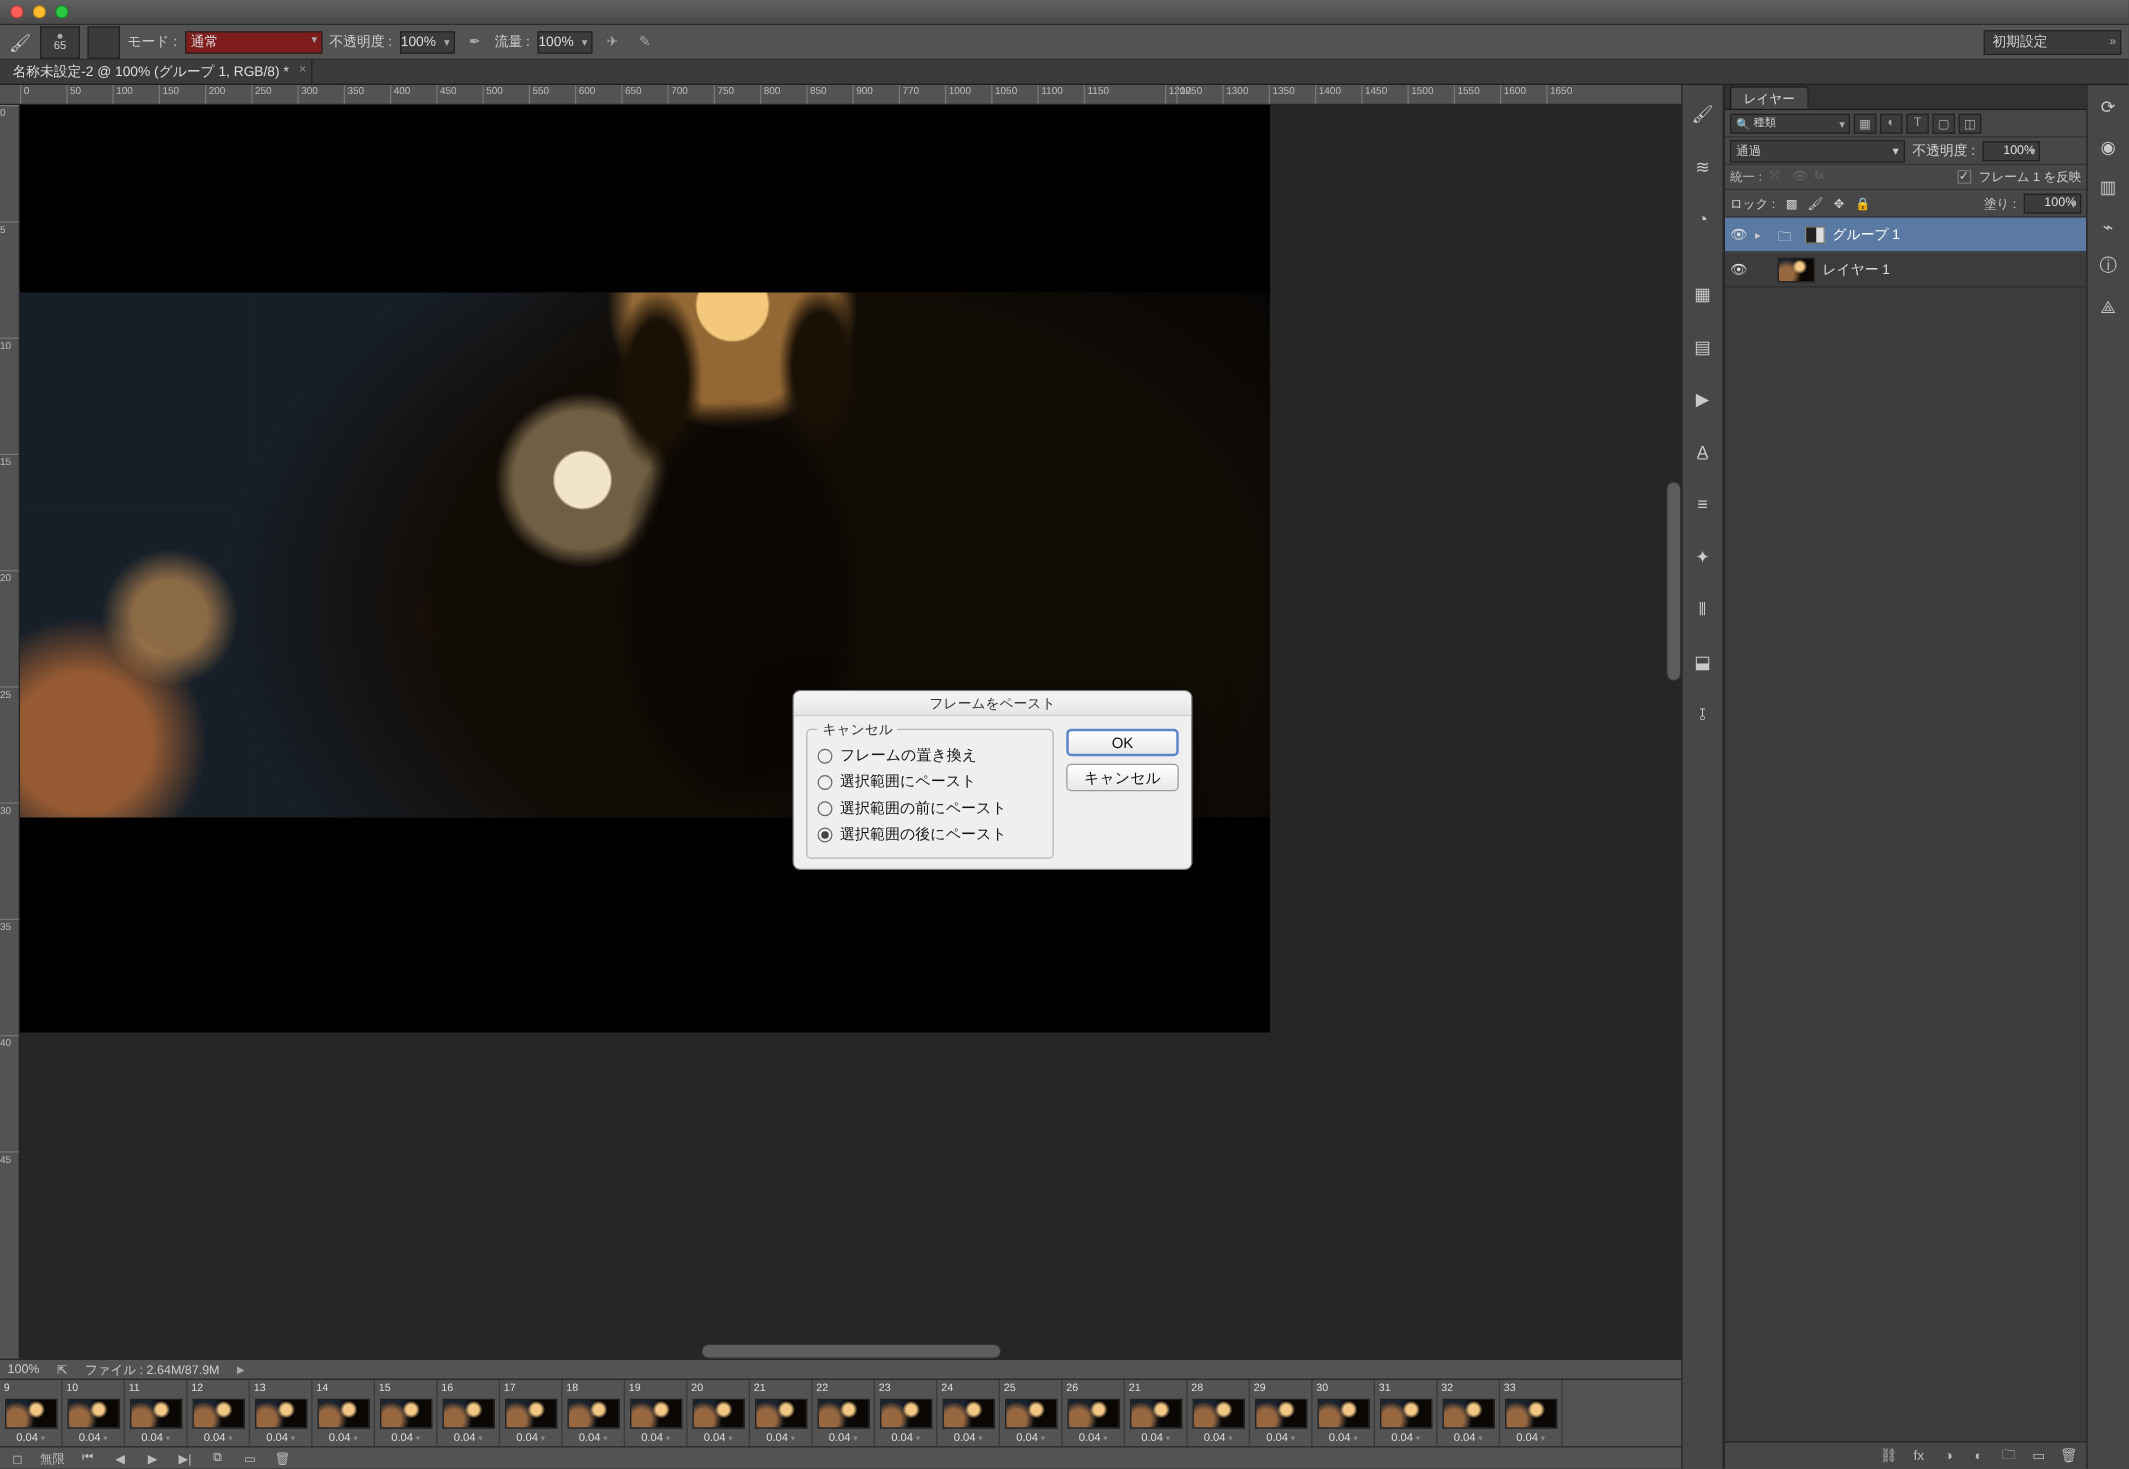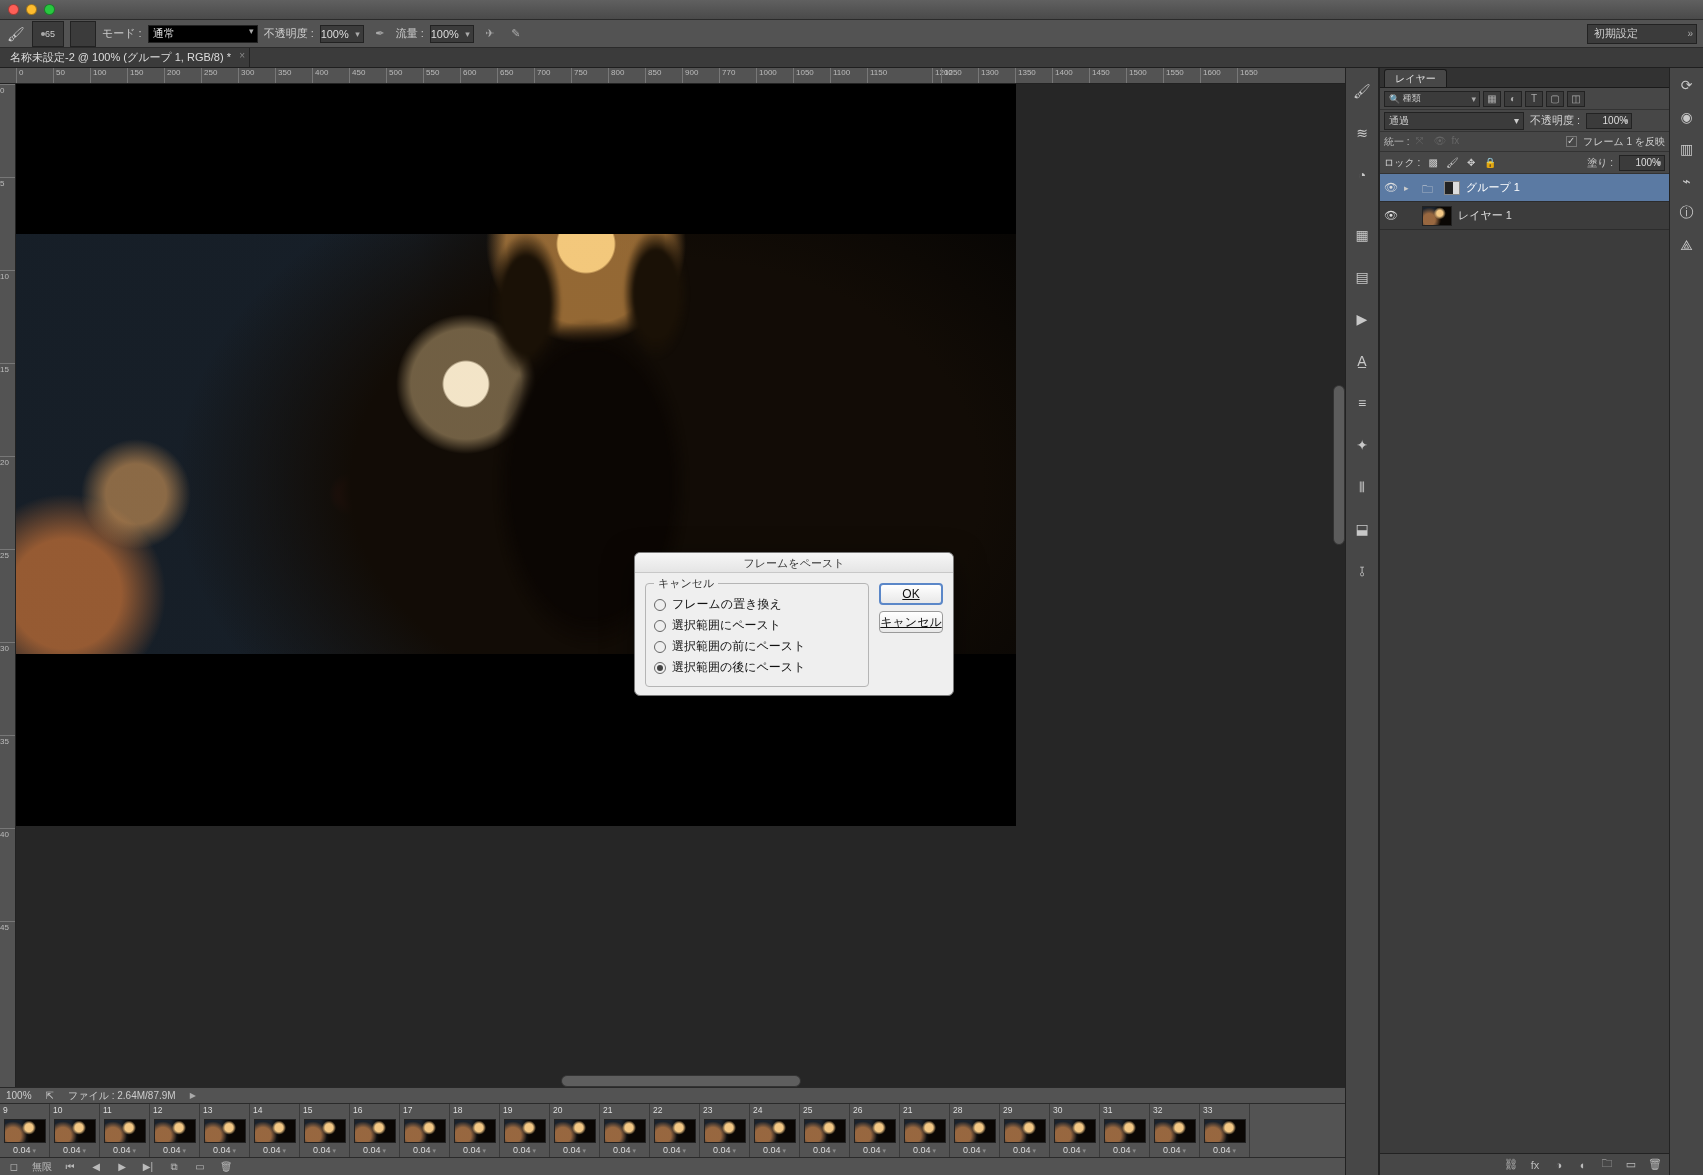--- a/index.html
+++ b/index.html
@@ -37,28 +37,28 @@
     display:flex;
     align-items:center;
     padding:0 6px;
     gap:6px;
     border-bottom:1px solid #2b2b2b;
     font-size:11px;
   }
   .options-bar .brush-tool-icon { width:20px; text-align:center; font-size:14px; color:#ccc; }
   .size-swatch {
     width:32px; height:26px; background:#3b3b3b; border:1px solid #222;
-    display:flex; flex-direction:row; align-items:center; justify-content:center;
+    display:flex; flex-direction:column; align-items:center; justify-content:center;
     font-size:9px; color:#ccc;
   }
   .size-swatch .dotc{width:4px;height:4px;background:#aaa;border-radius:50%;}
   .square-swatch { width:26px;height:26px;background:#3b3b3b;border:1px solid #222; }
   .opt-label{color:#ccc;font-size:11px;}
   .opt-select{
-    background:#000000;border:1px solid #222;color:#ddd;
+    background:#7f1d1d;border:1px solid #222;color:#ddd;
     height:18px; padding:0 14px 0 4px; font-size:11px; position:relative;
   }
   .caret{ position:absolute; right:3px; color:#aaa; font-size:9px; }
   .opt-num{
     width:44px; height:18px; background:#3b3b3b; border:1px solid #222; color:#ddd;
     text-align:right; padding-right:14px; position:relative; display:flex; align-items:center; justify-content:flex-end;
   }
   .opt-icon{width:20px;height:18px;display:flex;align-items:center;justify-content:center;color:#aaa;}
   .workspace-select {
     margin-left:auto; background:#3b3b3b; border:1px solid #222;
@@ -235,22 +235,22 @@
     flex:1;border:1px solid #b5b5b5;border-radius:4px;padding:8px 8px 6px 8px;position:relative;
   }
   .fieldset-legend{
     position:absolute;top:-8px;left:8px;background:#efefef;padding:0 4px;font-size:11px;color:#333;
   }
   .radio-row{display:flex;align-items:center;gap:6px;margin:4px 0;font-size:12px;color:#111;}
   .radio{width:12px;height:12px;border:1px solid #666;border-radius:50%;display:inline-block;position:relative;}
   .radio.on::after{content:"";position:absolute;left:2px;top:2px;width:6px;height:6px;border-radius:50%;background:#444;}
   .dlg-buttons{display:flex;flex-direction:column;gap:6px;}
   .dlg-btn{
-    width:64px;height:22px;border:1px solid #9a9a9a;border-radius:4px;
-    background:linear-gradient(#ffffff,#e8e8e8);font-size:12px;color:#111;text-decoration:underline;
+    width:90px;height:22px;border:1px solid #9a9a9a;border-radius:4px;
+    background:linear-gradient(#ffffff,#e8e8e8);font-size:12px;color:#111;
   }
   .dlg-btn.primary{border:2px solid #5b87c8;}
   .dlg-check-row{padding:0 12px 10px;display:flex;align-items:center;gap:6px;font-size:12px;}
   .checkbox{width:12px;height:12px;border:1px solid #777;background:#fff;display:inline-block;}
 
   
   .v-scroll{
     position:absolute;right:0;top:30%;width:12px;height:160px;
     background:#5c5c5c;border-radius:6px;border:1px solid #333;
   }

